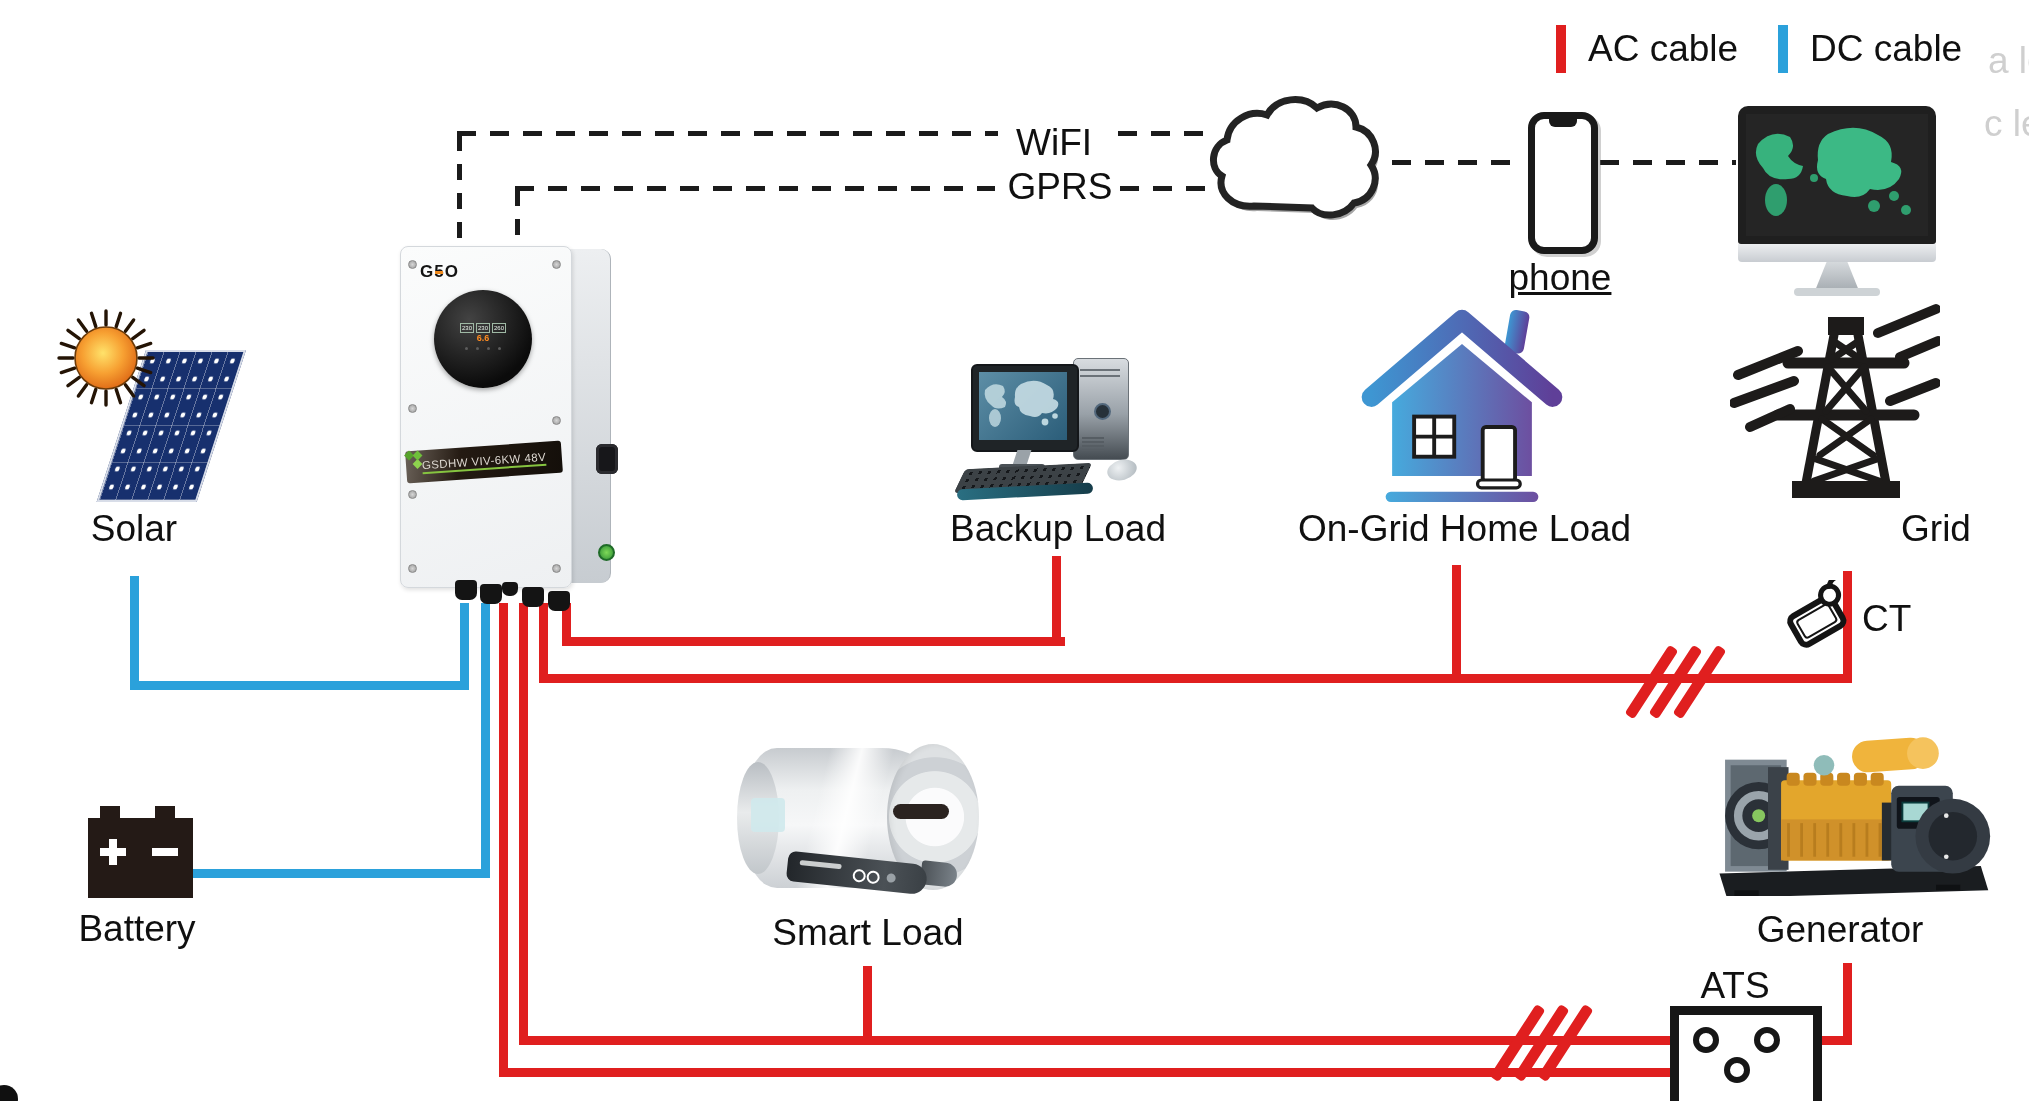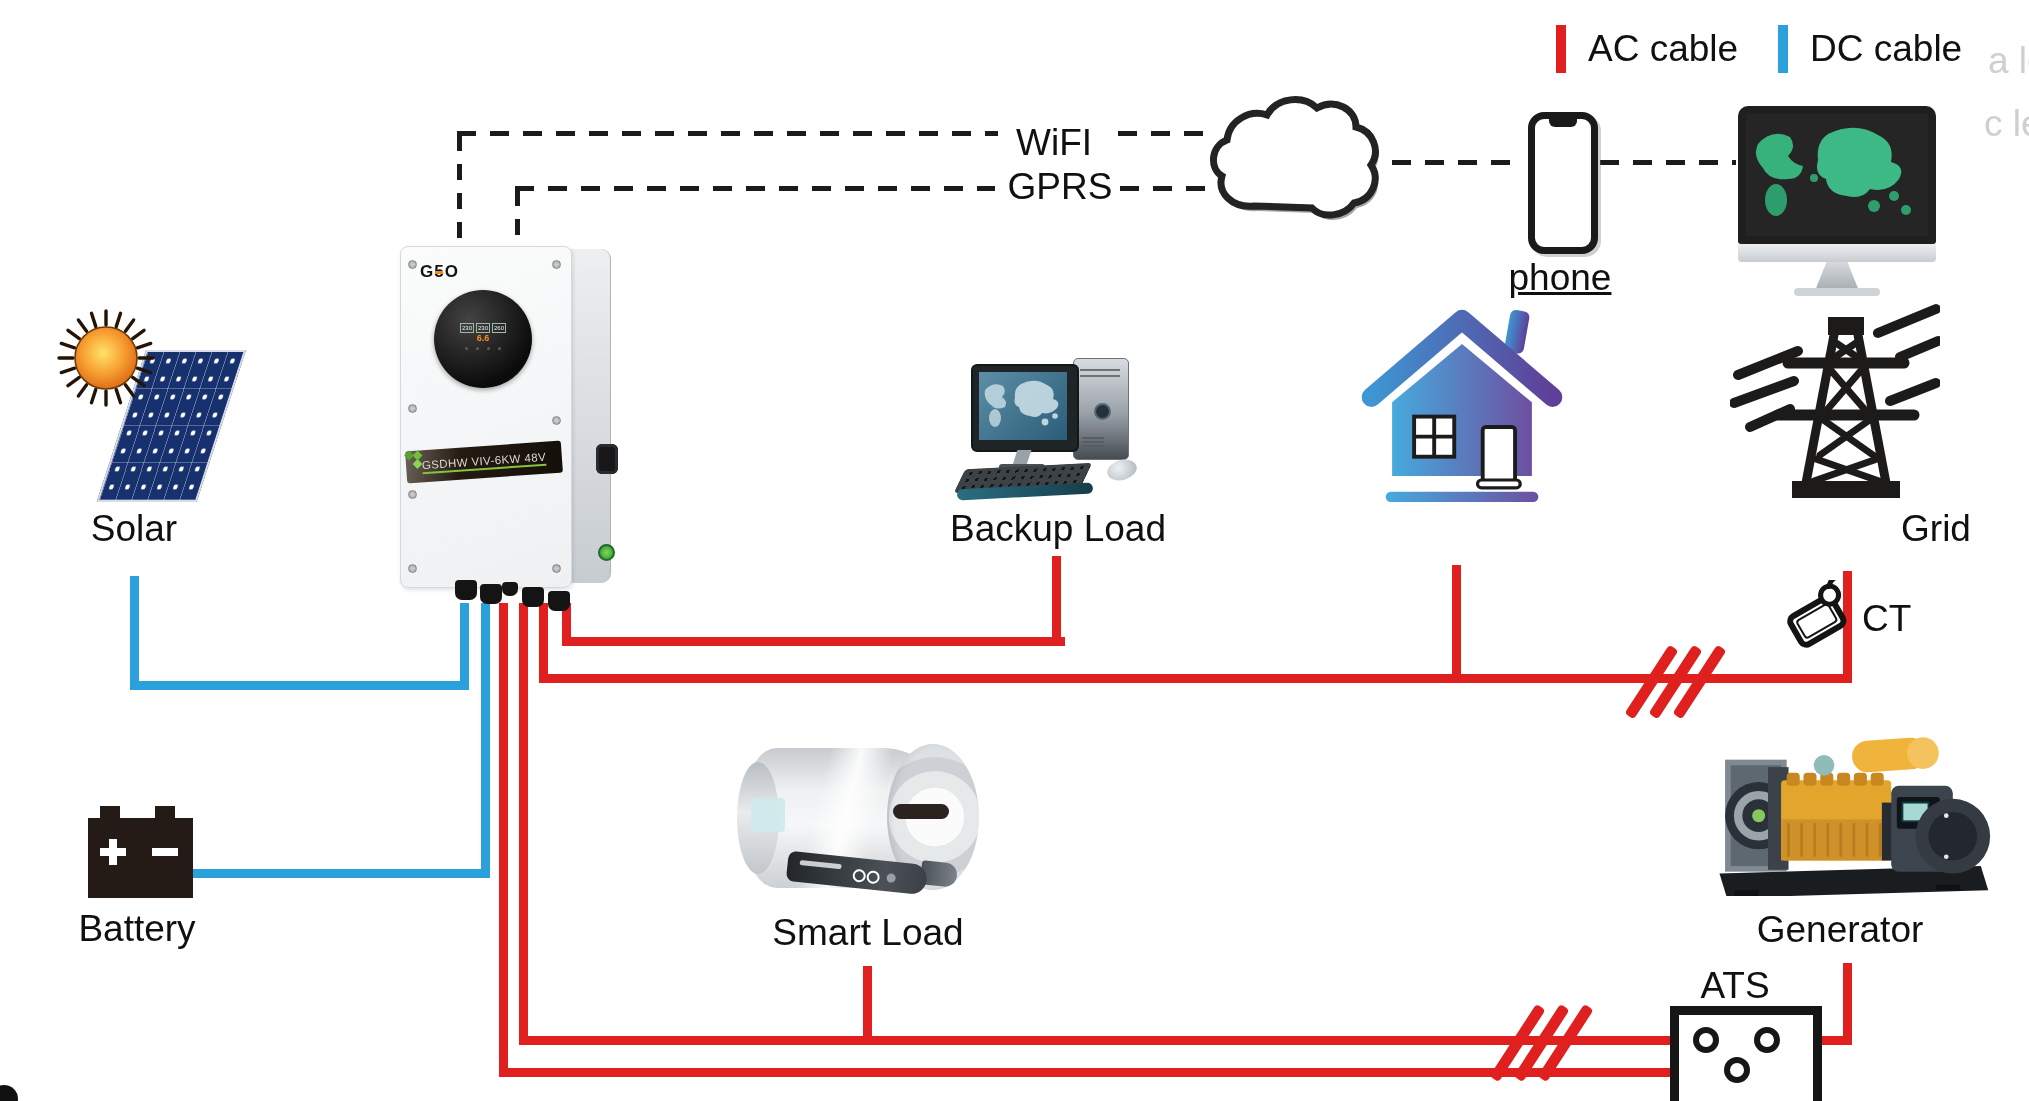--- a/index.html
+++ b/index.html
@@ -341,20 +341,21 @@
       <path d="M30,178 L170,58 L310,178" fill="none" stroke="url(#hr)" stroke-width="30" stroke-linecap="round" stroke-linejoin="round"></path>
       <path d="M62,186 L170,96 L278,186 L278,300 L62,300 Z" fill="url(#hb)"></path>
       <rect x="96" y="208" width="62" height="62" fill="#ffffff" stroke="#1c1c1c" stroke-width="6"></rect>
       <line x1="127" y1="208" x2="127" y2="270" stroke="#1c1c1c" stroke-width="6"></line>
       <line x1="96" y1="239" x2="158" y2="239" stroke="#1c1c1c" stroke-width="6"></line>
       <rect x="202" y="224" width="50" height="84" rx="5" fill="#ffffff" stroke="#1c1c1c" stroke-width="6"></rect>
       <rect x="194" y="306" width="66" height="12" rx="6" fill="#ffffff" stroke="#1c1c1c" stroke-width="5"></rect>
       <rect x="52" y="324" width="236" height="16" rx="8" fill="url(#hb)"></rect>
     </svg>
   </div>
+  <div class="lbl" style="left:1298px;top:509px;width:320px;">On-Grid Home Load</div>
 
   <div class="abs" style="left:1730px;top:295px;width:210px;height:212px;">
     <svg width="210" height="212" viewBox="0 0 210 212">
       <g stroke="#1d1b1a" stroke-linecap="round" fill="#1d1b1a">
         <rect x="98" y="22" width="36" height="18" stroke="none"></rect>
         <line x1="104" y1="40" x2="76" y2="188" stroke-width="9"></line>
         <line x1="128" y1="40" x2="156" y2="188" stroke-width="9"></line>
         <line x1="58" y1="68" x2="174" y2="68" stroke-width="11"></line>
         <line x1="48" y1="120" x2="184" y2="120" stroke-width="11"></line>
         <g stroke-width="7">

